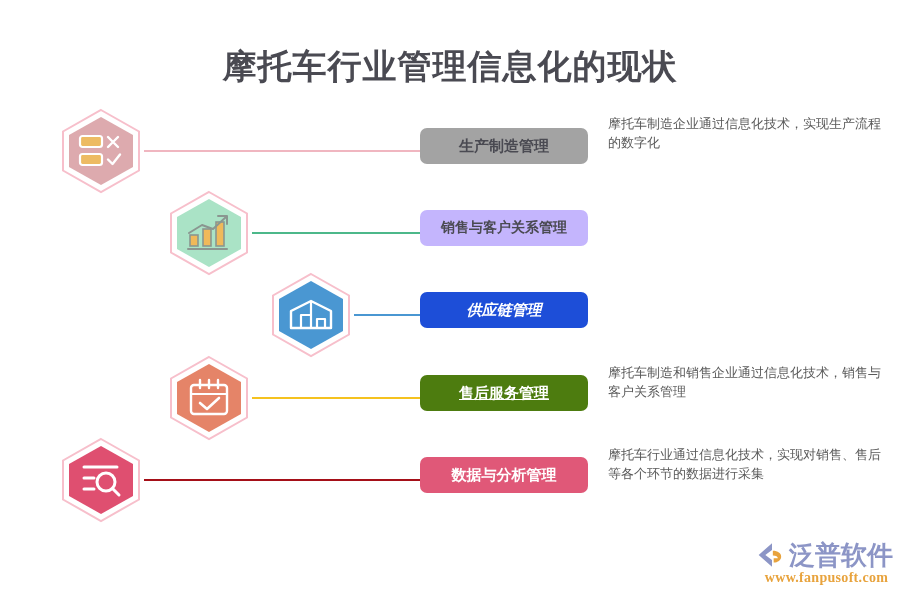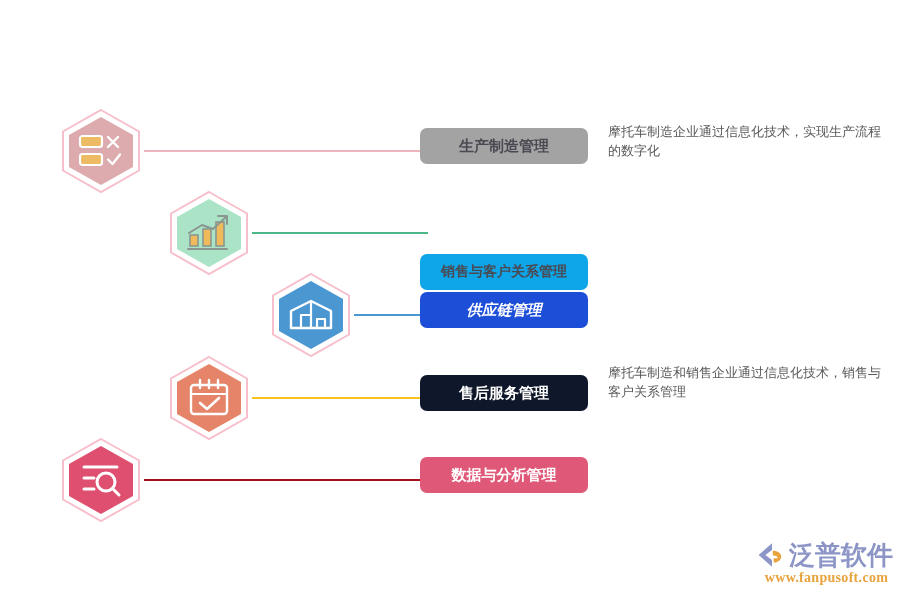--- a/index.html
+++ b/index.html
@@ -135,20 +135,21 @@
     letter-spacing: 0.3px;
     margin-top: -2px;
     margin-left: 3px;
   }
 </style>
 </head>
 <body>
 
 <div id="canvas">
 
+  <div class="title">摩托车行业管理信息化的现状</div>
 
   <div class="row" style="top:108px;">
     <div class="hex-wrap" style="left:58px;">
       <div class="hex-outer">
         <svg width="86" height="86" viewBox="0 0 86 86">
           <polygon points="43,2 81,23.5 81,62.5 43,84 5,62.5 5,23.5" fill="none" stroke="#f7bfcb" stroke-width="2"></polygon>
           <polygon points="43,9 75,27 75,59 43,77 11,59 11,27" fill="#ddaaae"></polygon>
         </svg>
       </div>
       <div class="hex-glyph">
@@ -157,21 +158,21 @@
           <rect x="3" y="21" width="22" height="11" rx="2.5" fill="#edbb63" stroke="#ffffff" stroke-width="2.2"></rect>
           <path d="M31 4 L41 14 M41 4 L31 14" stroke="#ffffff" stroke-width="2.4" stroke-linecap="round" fill="none"></path>
           <path d="M31 26.5 L35.5 31 L43 21.5" stroke="#ffffff" stroke-width="2.4" stroke-linecap="round" stroke-linejoin="round" fill="none"></path>
         </svg>
       </div>
     </div>
     <div class="connector" style="left:144px; width:284px; background:#f0b6c0;"></div>
     <div class="pill" style="background:#a3a3a3; color:#4a4a52;">
       <span>生产制造管理</span>
     </div>
-    <div class="desc" style="top:14px;">摩托车制造企业通过信息化技术，实现生产流程的数字化</div>
+    <div class="desc" style="top:6px;">摩托车制造企业通过信息化技术，实现生产流程的数字化</div>
   </div>
 
   <div class="row" style="top:190px;">
     <div class="hex-wrap" style="left:166px;">
       <div class="hex-outer">
         <svg width="86" height="86" viewBox="0 0 86 86">
           <polygon points="43,2 81,23.5 81,62.5 43,84 5,62.5 5,23.5" fill="none" stroke="#f7bfcb" stroke-width="2"></polygon>
           <polygon points="43,9 75,27 75,59 43,77 11,59 11,27" fill="#aae3c6"></polygon>
         </svg>
       </div>
@@ -180,21 +181,21 @@
           <rect x="5" y="22" width="8" height="11" fill="#f0b95a" stroke="#8a9690" stroke-width="1.6"></rect>
           <rect x="18" y="16" width="8" height="17" fill="#f0b95a" stroke="#8a9690" stroke-width="1.6"></rect>
           <rect x="31" y="9" width="8" height="24" fill="#f0b95a" stroke="#8a9690" stroke-width="1.6"></rect>
           <path d="M4 20 L17 12 L28 16 L41 4" stroke="#8a9690" stroke-width="2" fill="none" stroke-linecap="round" stroke-linejoin="round"></path>
           <path d="M33 3 L42 3 L42 11" stroke="#8a9690" stroke-width="2" fill="none" stroke-linecap="round" stroke-linejoin="round"></path>
           <line x1="3" y1="36" x2="42" y2="36" stroke="#8a9690" stroke-width="2" stroke-linecap="round"></line>
         </svg>
       </div>
     </div>
     <div class="connector" style="left:252px; width:176px; background:#4cb88a;"></div>
-    <div class="pill narrow-text" style="background:#0ea5e9; color:#4a4a52;margin-top:44px;">
+    <div class="pill narrow-text" style="background:#c4b5fd; color:#4a4a52;">
       <span>销售与客户关系管理</span>
     </div>
   </div>
 
   <div class="row" style="top:272px;">
     <div class="hex-wrap" style="left:268px;">
       <div class="hex-outer">
         <svg width="86" height="86" viewBox="0 0 86 86">
           <polygon points="43,2 81,23.5 81,62.5 43,84 5,62.5 5,23.5" fill="none" stroke="#f7bfcb" stroke-width="2"></polygon>
           <polygon points="43,9 75,27 75,59 43,77 11,59 11,27" fill="#4a97d2"></polygon>
@@ -228,21 +229,21 @@
           <rect x="4" y="7" width="36" height="29" rx="3" fill="none" stroke="#ffffff" stroke-width="2.4"></rect>
           <line x1="4" y1="16" x2="40" y2="16" stroke="#ffffff" stroke-width="2.2"></line>
           <line x1="13" y1="2" x2="13" y2="10" stroke="#ffffff" stroke-width="2.4" stroke-linecap="round"></line>
           <line x1="22" y1="2" x2="22" y2="10" stroke="#ffffff" stroke-width="2.4" stroke-linecap="round"></line>
           <line x1="31" y1="2" x2="31" y2="10" stroke="#ffffff" stroke-width="2.4" stroke-linecap="round"></line>
           <path d="M13 25 L20 31 L32 20" fill="none" stroke="#ffffff" stroke-width="2.6" stroke-linecap="round" stroke-linejoin="round"></path>
         </svg>
       </div>
     </div>
     <div class="connector" style="left:252px; width:176px; background:#f5c21f;"></div>
-    <div class="pill" style="background:#0f172a; color:#ffffff;">
+    <div class="pill" style="background:#4d7c0f; color:#ffffff;text-decoration:underline;">
       <span>售后服务管理</span>
     </div>
     <div class="desc" style="top:8px;">摩托车制造和销售企业通过信息化技术，销售与客户关系管理</div>
   </div>
 
   <div class="row" style="top:437px;">
     <div class="hex-wrap" style="left:58px;">
       <div class="hex-outer">
         <svg width="86" height="86" viewBox="0 0 86 86">
           <polygon points="43,2 81,23.5 81,62.5 43,84 5,62.5 5,23.5" fill="none" stroke="#f7bfcb" stroke-width="2"></polygon>
@@ -256,20 +257,21 @@
           <line x1="5" y1="28" x2="15" y2="28" stroke="#ffffff" stroke-width="3" stroke-linecap="round"></line>
           <circle cx="27" cy="21" r="9" fill="none" stroke="#ffffff" stroke-width="3"></circle>
           <line x1="33.5" y1="27.5" x2="40" y2="34" stroke="#ffffff" stroke-width="3" stroke-linecap="round"></line>
         </svg>
       </div>
     </div>
     <div class="connector" style="left:144px; width:284px; background:#a50f18;"></div>
     <div class="pill" style="background:#e05878; color:#ffffff;">
       <span>数据与分析管理</span>
     </div>
+    <div class="desc" style="top:8px;">摩托车行业通过信息化技术，实现对销售、售后等各个环节的数据进行采集</div>
   </div>
 
   <div class="logo">
     <div class="logo-top">
       <svg class="logo-mark" viewBox="0 0 36 32">
         <path d="M2 16 L18 2 L18 10 L10 16 L18 22 L18 30 Z" fill="#8c95c6"></path>
         <path d="M19 11 C25 11 29 14 29 18 C29 22 25 25 20 25 L20 20 L25 20 C25 18 23 16.5 19 16.5 Z" fill="#e8a33d"></path>
       </svg>
       <span class="logo-text">泛普软件</span>
     </div>

